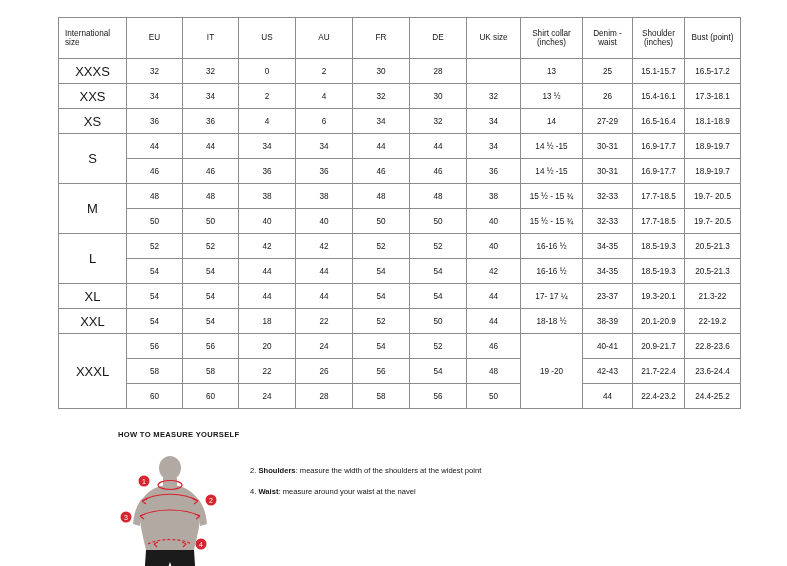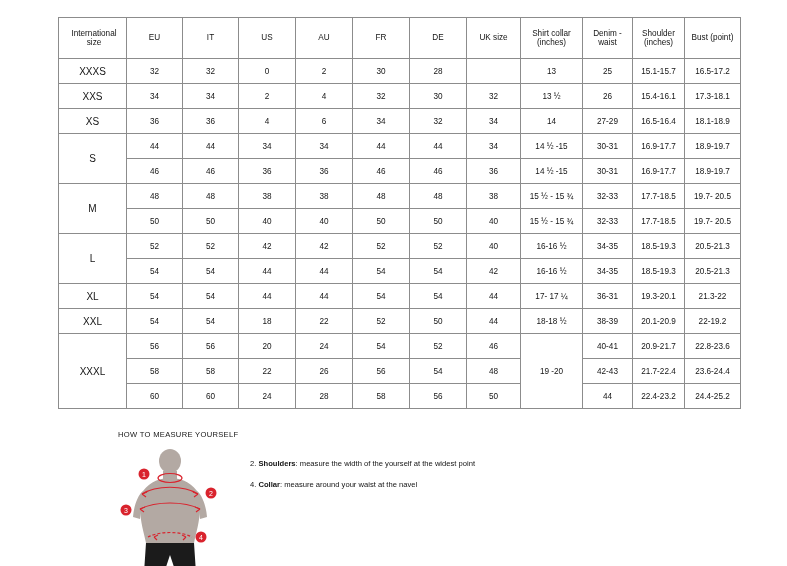--- a/index.html
+++ b/index.html
@@ -42,25 +42,25 @@
     height: 24px;
     color: #141414;
   }
   table.size-table thead th {
     height: 36px;
     font-size: 8.2px;
     line-height: 1.15;
     padding: 2px 3px;
   }
   table.size-table thead th.left-head {
-    text-align: center;
+    text-align: left;
     padding-left: 6px;
   }
   table.size-table td.intl {
-    font-size: 10px;
+    font-size: 13px;
   }
   
   col.c0 { width: 68px; }
   col.c1 { width: 56px; }
   col.c2 { width: 56px; }
   col.c3 { width: 57px; }
   col.c4 { width: 57px; }
   col.c5 { width: 57px; }
   col.c6 { width: 57px; }
   col.c7 { width: 54px; }
@@ -71,24 +71,24 @@
 
   
   .measure {
     position: absolute;
     left: 118px;
     top: 430px;
     width: 620px;
   }
   .measure-title {
     font-size: 7.6px;
-    font-weight: normal;
+    font-weight: bold;
     letter-spacing: 0.3px;
     color: #141414;
-    margin-bottom: 8px;
+    margin-bottom: 15px;
   }
   .measure-body {
     position: relative;
     display: flex;
     align-items: flex-start;
   }
   .figure {
     position: relative;
     width: 110px;
     height: 125px;
@@ -271,21 +271,21 @@
           <tr>
             <td class="intl" rowspan="1">XL</td>
             <td>54</td>
             <td>54</td>
             <td>44</td>
             <td>44</td>
             <td>54</td>
             <td>54</td>
             <td>44</td>
             <td>17- 17 ¼</td>
-            <td>36-31</td>
+            <td>23-37</td>
             <td>19.3-20.1</td>
             <td>21.3-22</td>
           </tr>
           <tr>
             <td class="intl" rowspan="1">XXL</td>
             <td>54</td>
             <td>54</td>
             <td>18</td>
             <td>22</td>
             <td>52</td>
@@ -375,19 +375,19 @@
           <circle cx="93" cy="46" r="5.5" fill="#d9232d"></circle>
           <text x="93" y="49" font-size="7" fill="#ffffff" text-anchor="middle" font-family="Liberation Sans, sans-serif">2</text>
           <circle cx="8" cy="63" r="5.5" fill="#d9232d"></circle>
           <text x="8" y="66" font-size="7" fill="#ffffff" text-anchor="middle" font-family="Liberation Sans, sans-serif">3</text>
           <circle cx="83" cy="90" r="5.5" fill="#d9232d"></circle>
           <text x="83" y="93" font-size="7" fill="#ffffff" text-anchor="middle" font-family="Liberation Sans, sans-serif">4</text>
         </svg>
       </div>
 
       <div class="steps" id="steps-list">
-          <div class="step"><span class="step-num">2. </span><b>Shoulders</b><span>: measure the width of the yourself at the widest point</span></div>
-          <div class="step"><span class="step-num">4. </span><b>Collar</b><span>: measure around your waist at the navel</span></div>
+          <div class="step"><span class="step-num">2. </span><b>Shoulders</b><span>: measure the width of the shoulders at the widest point</span></div>
+          <div class="step"><span class="step-num">4. </span><b>Waist</b><span>: measure around your waist at the navel</span></div>
         </div>
     </div>
   </div>
 
 </div>
 
 </body></html>

